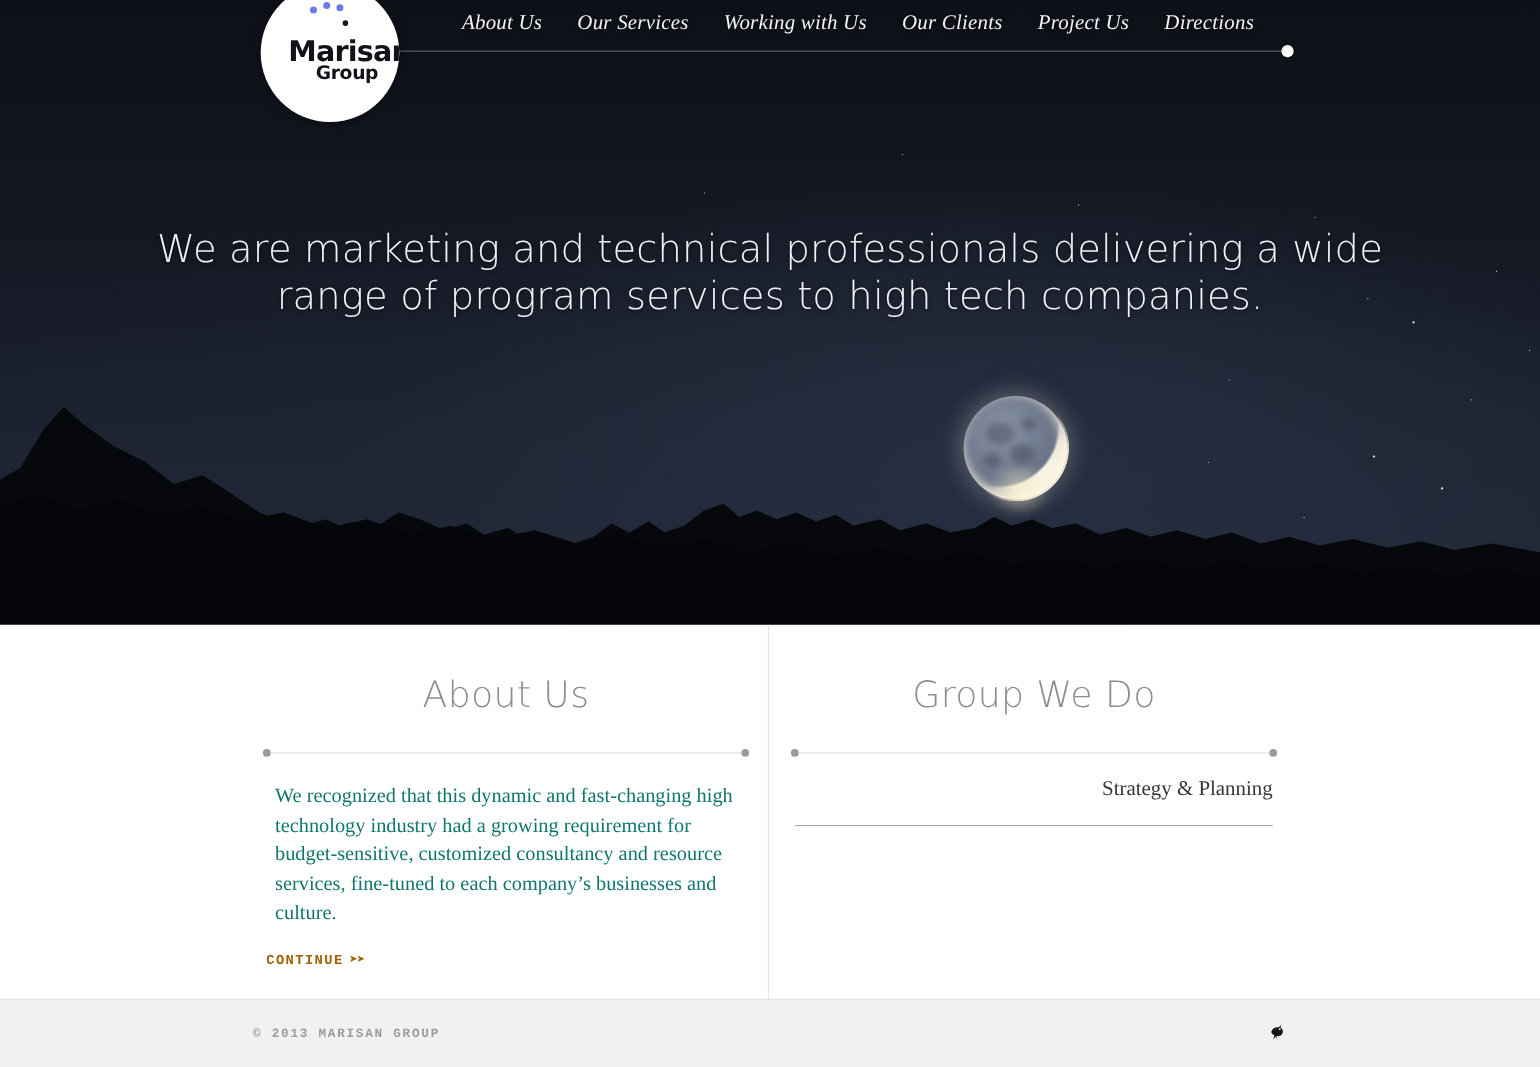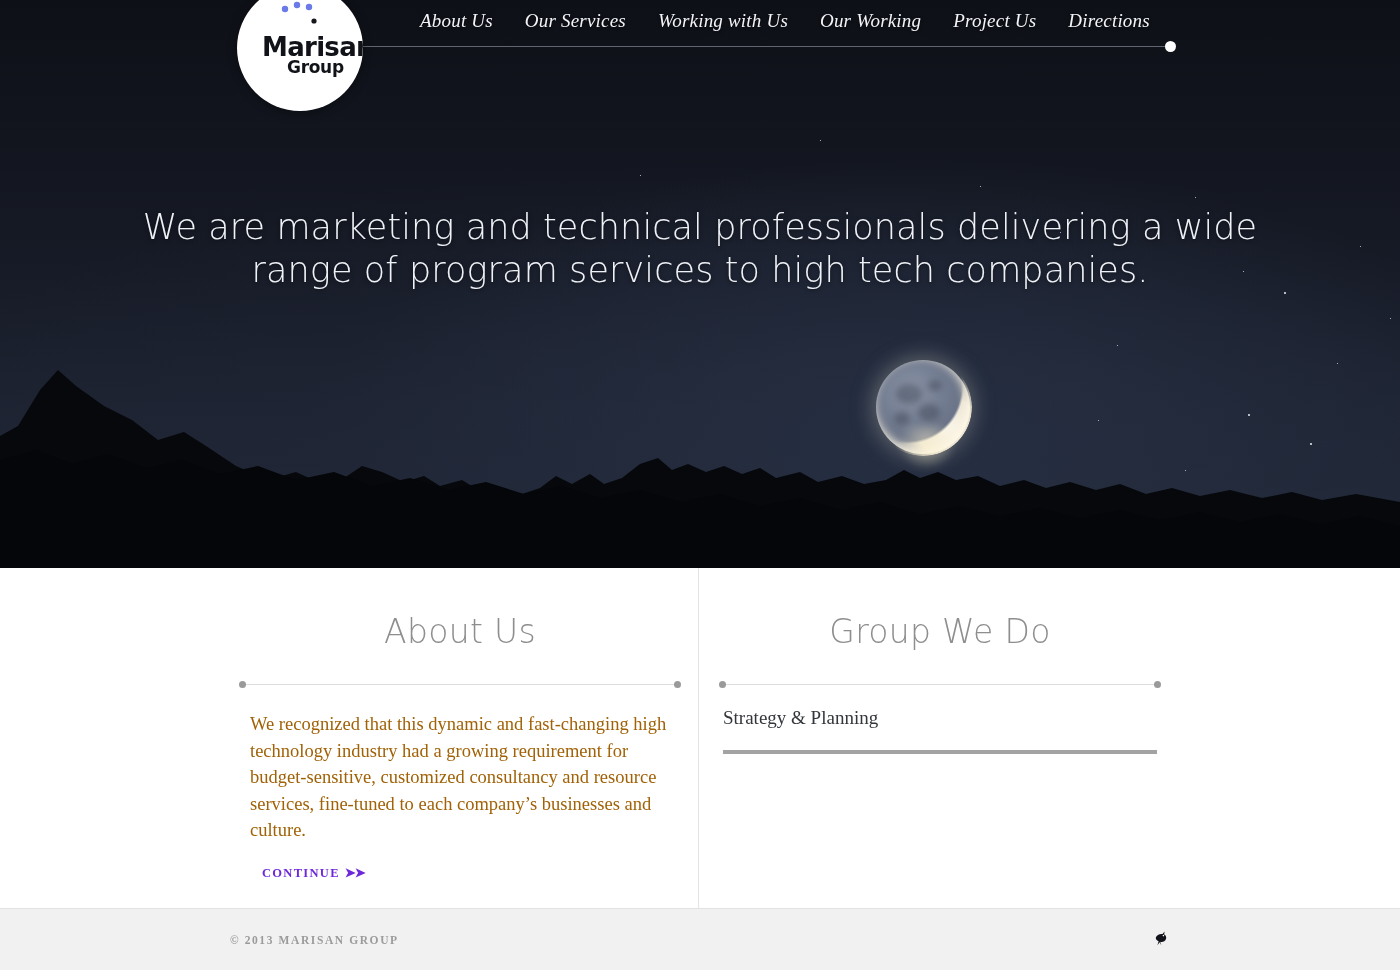--- a/index.html
+++ b/index.html
@@ -224,60 +224,60 @@
     background: #9a9a9a;
   }
   .rule-dotted::before { left: -1px; }
   .rule-dotted::after  { right: -1px; }
 
   .about-body {
     margin-top: 26px;
     font-family: "Liberation Serif", "DejaVu Serif", serif;
     font-size: 18.5px;
     line-height: 26.5px;
-    color: #a16207;
+    color: #0f766e;
     padding-left: 10px;
     padding-right: 8px;
   }
   .continue {
     display: inline-block;
     margin-top: 21px;
-    margin-left: 22px;
-    font-family: Liberation Serif, serif;
+    margin-left: 2px;
+    font-family: Liberation Mono, monospace;
     font-weight: bold;
     font-size: 12.5px;
     letter-spacing: 1.3px;
-    color: #6d28d9;
+    color: #a16207;
     text-decoration: none;
     white-space: nowrap;
   }
   .continue .arrows { letter-spacing: -1px; margin-left: 5px; font-size: 13px; }
 
   .svc-list { margin-top: 0; padding: 0 3px; }
   .svc-item {
     font-family: "Liberation Serif", "DejaVu Serif", serif;
     font-size: 19px;
     color: #33363b;
-    text-align: left;
+    text-align: right;
     padding: 22px 0 21px 0;
-    border-bottom: 4px solid #a3a3a3;
+    border-bottom: 1px solid #a3a3a3;
   }
 
   
   .footer {
     position: absolute;
     top: 908px; left: 0;
     width: 1400px; height: 62px;
     background: #f1f1f1;
     border-top: 1px solid #e2e2e2;
   }
   .footer-copy {
     position: absolute;
     left: 230px; top: 25px;
-    font-family: Liberation Serif, serif;
+    font-family: Liberation Mono, monospace;
     font-weight: bold;
     font-size: 11.5px;
     letter-spacing: 1.6px;
     color: #9b9b9b;
   }
   .footer-mark {
     position: absolute;
     left: 1148px; top: 926px;
     width: 26px; height: 26px;
   }
@@ -353,21 +353,21 @@
         <circle cx="77" cy="36" r="2.6" fill="#15171c"></circle>
       </svg>
       <div class="logo-text-main">Marisan</div>
       <div class="logo-text-sub">Group</div>
     </div>
 
     <nav class="nav">
       <a href="#">About Us</a>
       <a href="#">Our Services</a>
       <a href="#">Working with Us</a>
-      <a href="#">Our Working</a>
+      <a href="#">Our Clients</a>
       <a href="#">Project Us</a>
       <a href="#">Directions</a>
     </nav>
   </div>
 
   <div class="content">
     <div class="col-divider"></div>
 
     <div class="col col-about">
       <div class="sec-title">About Us</div>

